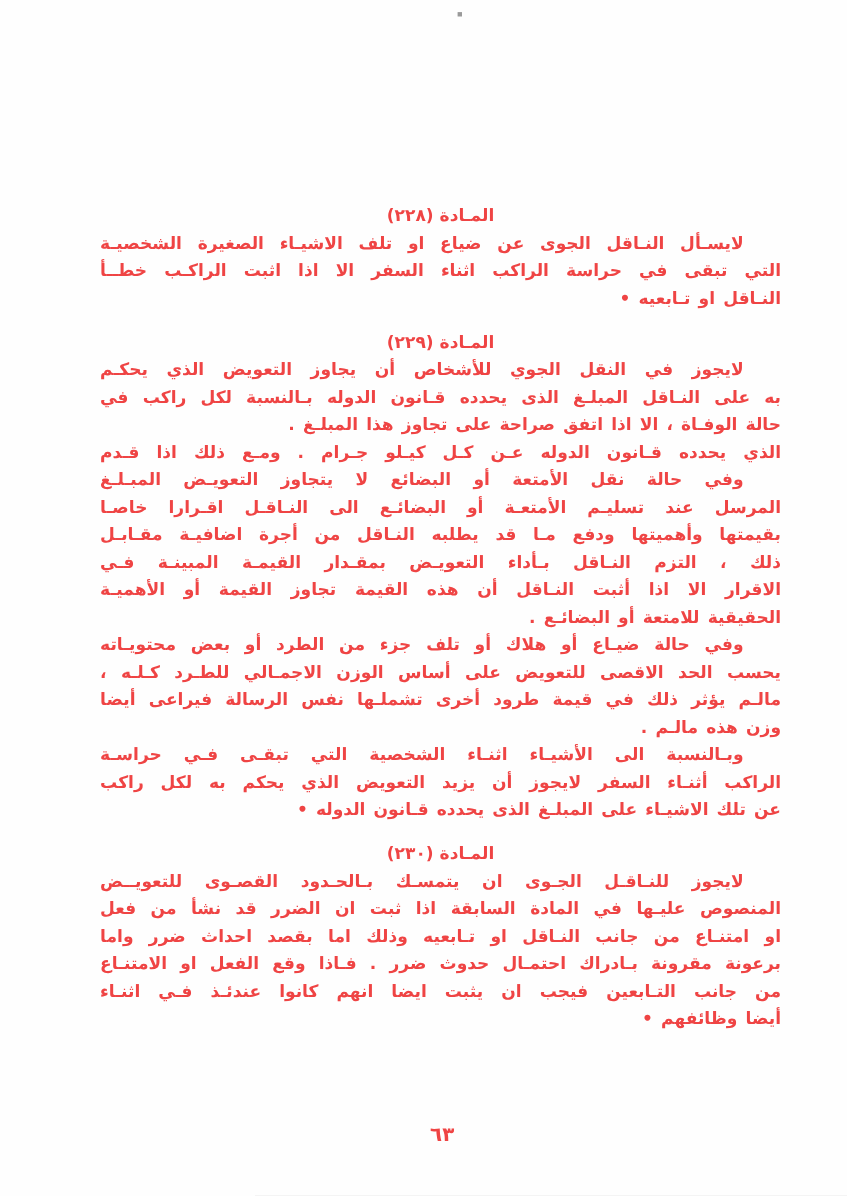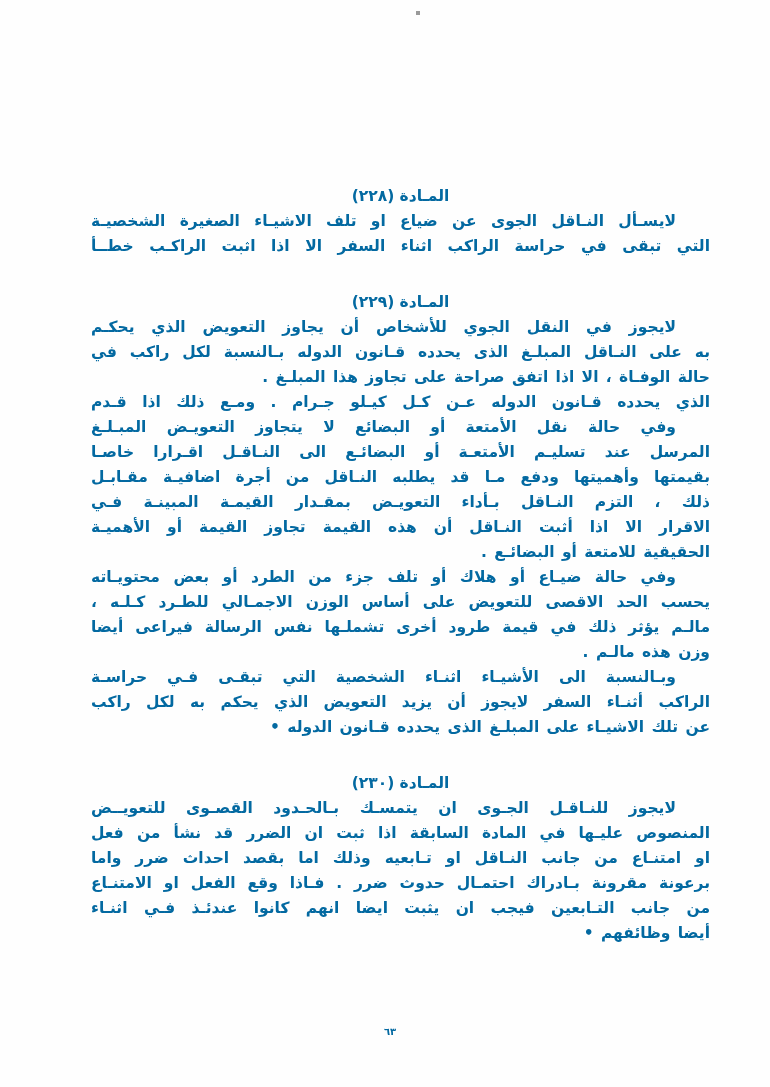--- a/index.html
+++ b/index.html
@@ -3,58 +3,58 @@
 <meta charset="utf-8">
 <style>
   html,body{margin:0;padding:0;background:#e8e8e8;}
   .page{
     position:relative;
     width:770px;height:1087px;
     margin:0 auto;
     background:#fefefe;
     overflow:hidden;
     font-family:"DejaVu Sans", sans-serif;
-    color:#0369a1;
+    color:#ef4444;
     direction:rtl;
   }
   .content{
     position:absolute;
     top:184px;
     right:60px;
     left:91px;
   }
   .article{margin:0;}
   .article-heading{
     text-align:center;
     font-size:15.5px;
     font-weight:700;
     line-height:25px;
     margin:0;
   }
-  .article + .article .article-heading{margin-top:31px;}
+  .article + .article .article-heading{margin-top:15px;}
   .paragraph{margin:0;}
   .text-line{
     font-size:15.5px;
     font-weight:700;
     line-height:25px;
     white-space:normal;
     text-align:justify;
     text-align-last:justify;
     word-spacing:2px;
     letter-spacing:0;
   }
   .text-line.first{padding-right:34px;}
   .text-line.last{text-align-last:right;}
   .page-number{
     position:absolute;
     top:1022px;
-    left:364px;
+    left:376px;
     width:52px;
     text-align:center;
-    font-size:10px;
+    font-size:18px;
     font-weight:700;
     line-height:20px;
   }
   .scan-speck{
     position:absolute;
     top:11px;
     left:416px;
     width:4px;height:4px;
     background:#9a9a9a;
   }
@@ -64,20 +64,21 @@
 
 <div class="page">
   <span class="scan-speck"></span>
 
   <div class="content">
       <div class="article">
         <div class="article-heading">المـادة (٢٢٨)</div>
         <div class="paragraph">
           <div class="text-line first">لايسـأل النـاقل الجوى عن ضياع او تلف الاشيـاء الصغيرة الشخصيـة</div>
           <div class="text-line">التي تبقى في حراسة الراكب اثناء السفر الا اذا اثبت الراكـب خطــأ</div>
+          <div class="text-line last">النـاقل او تـابعيه •</div>
         </div>
       </div>
       <div class="article">
         <div class="article-heading">المـادة (٢٢٩)</div>
         <div class="paragraph">
           <div class="text-line first">لايجوز في النقل الجوي للأشخاص أن يجاوز التعويض الذي يحكـم</div>
           <div class="text-line">به على النـاقل المبلـغ الذى يحدده قـانون الدوله بـالنسبة لكل راكب في</div>
           <div class="text-line last">حالة الوفـاة ، الا اذا اتفق صراحة على تجاوز هذا المبلـغ .</div>
         </div>
         <div class="paragraph">

